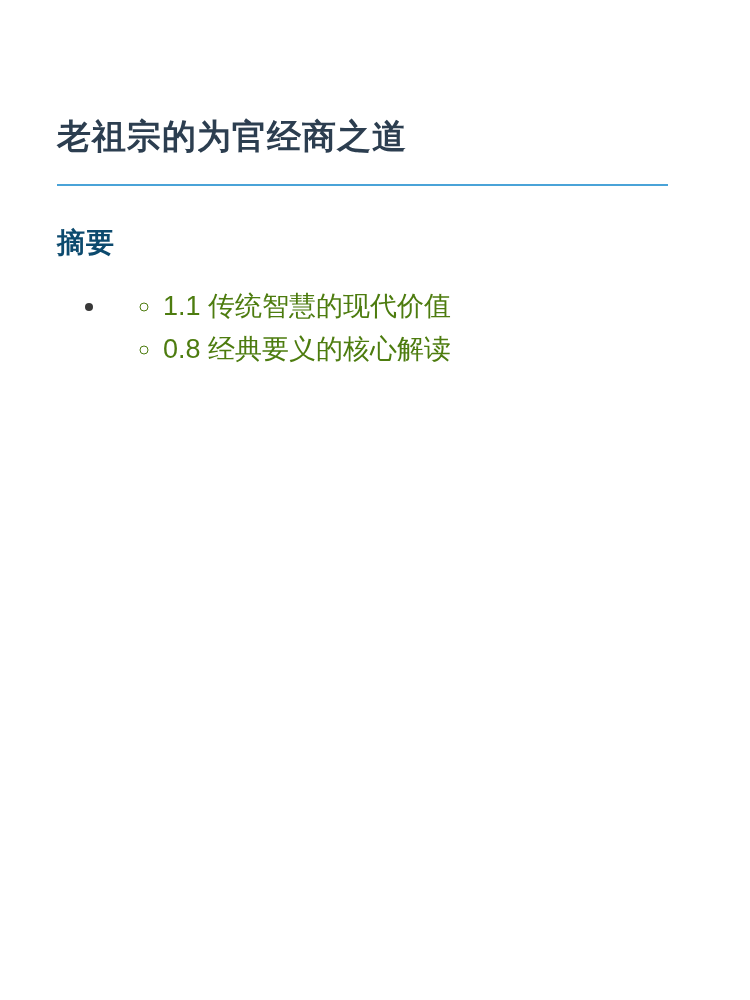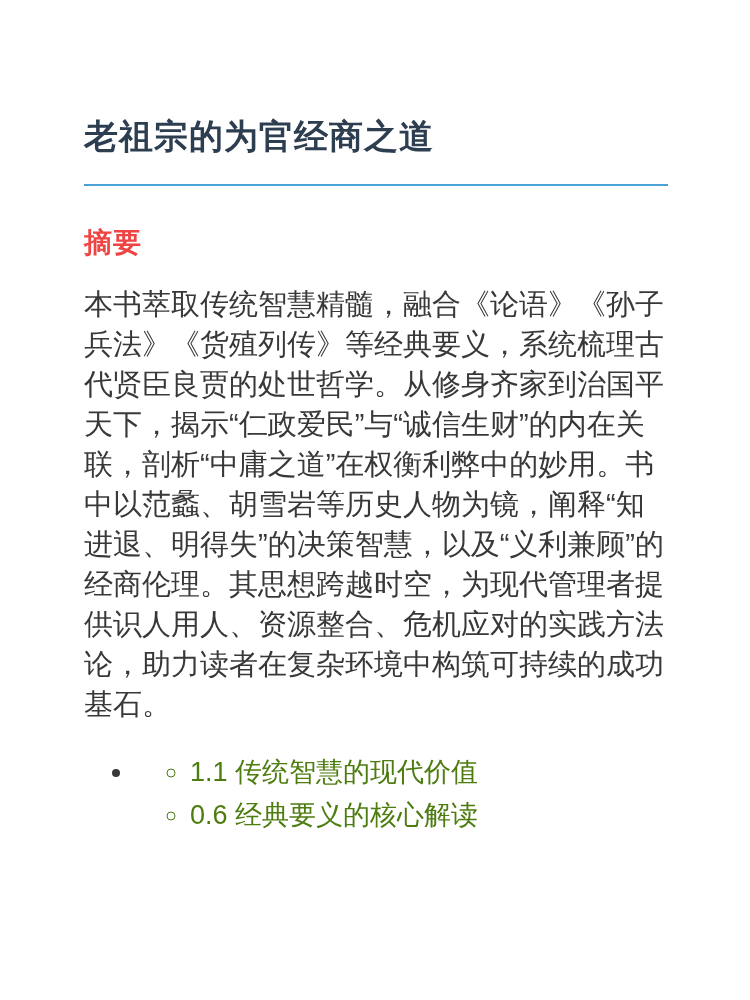--- a/index.html
+++ b/index.html
@@ -6,40 +6,40 @@
   html, body { background: #ffffff; }
   .page {
     position: relative;
     width: 750px;
     height: 1000px;
     background: #ffffff;
     font-family: "Liberation Sans", "DejaVu Sans", sans-serif;
     overflow: hidden;
   }
   .content {
-    padding: 113px 82px 0 84px;
+    padding: 113px 82px 0 57px;
   }
   h1.doc-title {
     font-size: 34px;
     line-height: 46px;
     font-weight: 700;
     color: #2c3e50;
     letter-spacing: 1px;
   }
   .title-rule {
     border: none;
     height: 2px;
     background: #4aa3d8;
     margin: 25px 0 0 0;
   }
   h2.section-heading {
     font-size: 28px;
     line-height: 30px;
     font-weight: 700;
-    color: #ef4444;
+    color: #0c4a6e;
     letter-spacing: 1px;
   }
   h2.abstract-heading { margin-top: 42px; }
   h2.toc-heading { margin-top: 36px; }
   p.abstract-body {
     margin-top: 26px;
     font-size: 29px;
     line-height: 40px;
     color: #383838;
     text-align: left;
@@ -82,27 +82,26 @@
 
 <div class="page">
   <div class="content">
 
     <h1 class="doc-title">老祖宗的为官经商之道</h1>
 
     <hr class="title-rule">
 
     <h2 class="section-heading abstract-heading">摘要</h2>
 
-    <p class="abstract-body">本书萃取传统智慧精髓，融合《论语》《孙子兵法》《货殖列传》等经典要义，系统梳理古代贤臣良贾的处世哲学。从修身齐家到治国平天下，揭示“仁政爱民”与“诚信生财”的内在关联，剖析“中庸之道”在权衡利弊中的妙用。书中以范蠡、胡雪岩等历史人物为镜，阐释“知进退、明得失”的决策智慧，以及“义利兼顾”的经商伦理。其思想跨越时空，为现代管理者提供识人用人、资源整合、危机应对的实践方法论，助力读者在复杂环境中构筑可持续的成功基石。</p>
 
 
     <ul class="toc-list">
       <li>
         <ul class="toc-sublist">
           <li>1.1 传统智慧的现代价值</li>
-          <li>0.6 经典要义的核心解读</li>
+          <li>0.8 经典要义的核心解读</li>
         </ul>
       </li>
     </ul>
 
   </div>
 
 </div>
 
 </body></html>

